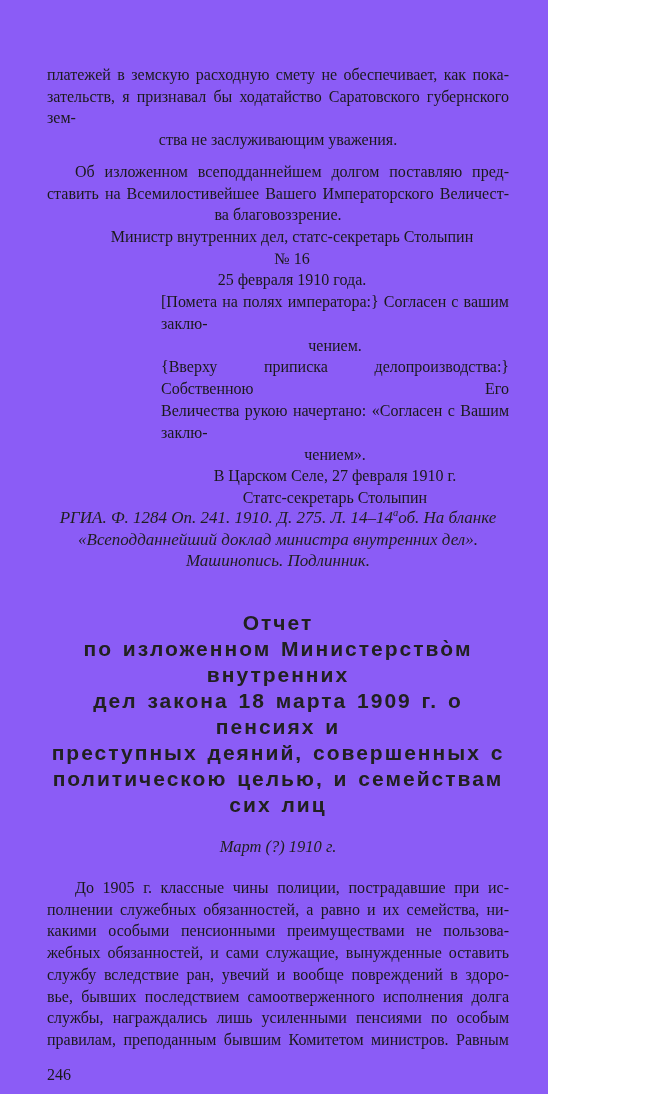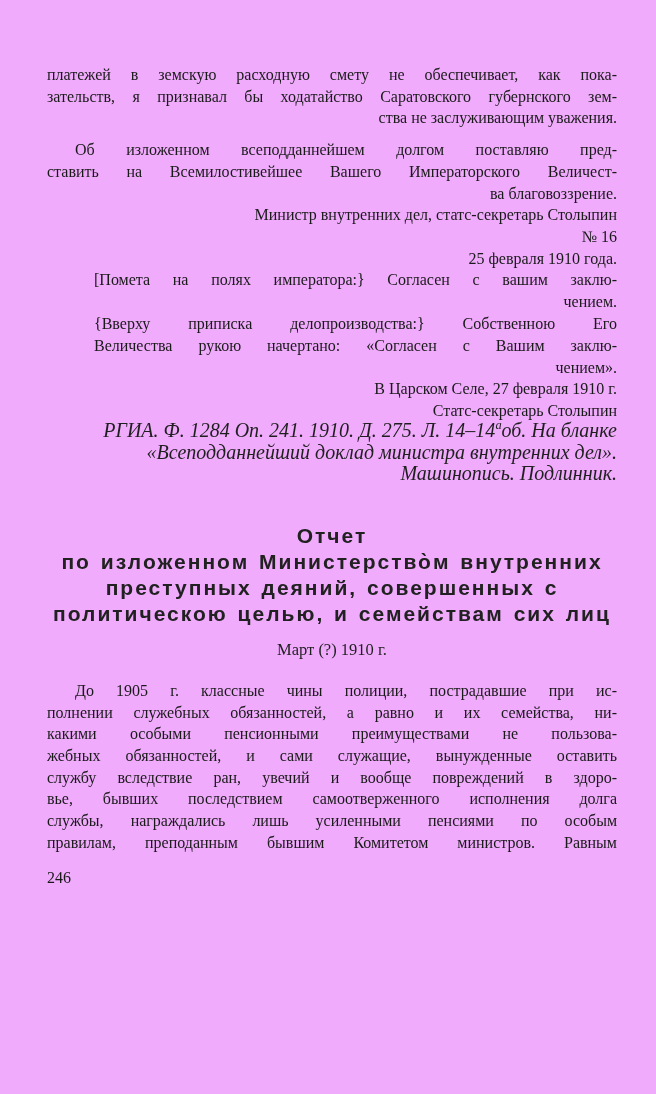--- a/index.html
+++ b/index.html
@@ -1,57 +1,58 @@
 <!DOCTYPE html>
 <html><head>
 <meta charset="utf-8">
 <style>
   html, body { margin: 0; padding: 0; background: #ffffff; }
   .page {
     position: relative;
-    width: 656px;
+    width: 548px;
     height: 1094px;
-    background: #f0abfc;
+    background: #8b5cf6;
     overflow: hidden;
     color: #1a1a1a;
     font-family: "Liberation Serif", serif;
   }
   .content {
     padding: 64px 39px 0 47px;
     font-size: 16px;
     line-height: 21.7px;
   }
-  .ln { text-align: right; min-height: 21.7px; }
+  .ln { text-align: center; min-height: 21.7px; }
   .j  { text-align: justify; text-align-last: justify; }
   .ind { text-indent: 28px; }
   .pad { padding-left: 28px; }
   .para2 { margin-top: 10px; }
-  .annotation { margin-left: 47px; }
+  .annotation { margin-left: 114px; }
   .annotation .ln { line-height: 21.8px; }
   .citation {
     font-style: italic;
     text-align: right;
-    font-size: 20px;
+    font-size: 17px;
     line-height: 21.5px;
     margin-top: -2px;
     color: #1f1f1f;
   }
   .citation sup { font-size: 0.62em; line-height: 0; }
   .title {
-    margin: 38px 0 10px 0;
+    margin: 38px 0 16px 0;
     font-family: "Liberation Sans", sans-serif;
     font-weight: bold;
     font-size: 21px;
     line-height: 26px;
     letter-spacing: 2px;
     word-spacing: 2px;
     text-align: center;
     color: #212121;
   }
   .subtitle {
+    font-style: italic;
     text-align: center;
     font-size: 16.5px;
     line-height: 26px;
     color: #1f1f1f;
   }
   .bodypara { margin-top: 17px; }
   .pagenum { margin-top: 13px; font-size: 16px; }
 </style>
 </head>
 <body>
@@ -89,20 +90,21 @@
 
     <section class="citation">
       <div class="ln"><span>РГИА. Ф. 1284 Оп. 241. 1910. Д. 275. Л. 14–14</span><sup>а</sup><span>об. На бланке</span></div>
       <div class="ln">«Всеподданнейший доклад министра внутренних дел».</div>
       <div class="ln">Машинопись. Подлинник.</div>
     </section>
 
     <h1 class="title">
       <div>Отчет</div>
       <div>по изложенном Министерство̀м внутренних</div>
+      <div>дел закона 18 марта 1909 г. о пенсиях и</div>
       <div>преступных деяний, совершенных с</div>
       <div>политическою целью, и семействам сих лиц</div>
     </h1>
 
     <div class="subtitle">Март (?) 1910 г.</div>
 
     <section class="bodypara">
       <div class="ln j ind">До 1905 г. классные чины полиции, пострадавшие при ис-</div>
       <div class="ln j">полнении служебных обязанностей, а равно и их семейства, ни-</div>
       <div class="ln j">какими особыми пенсионными преимуществами не пользова-</div>

